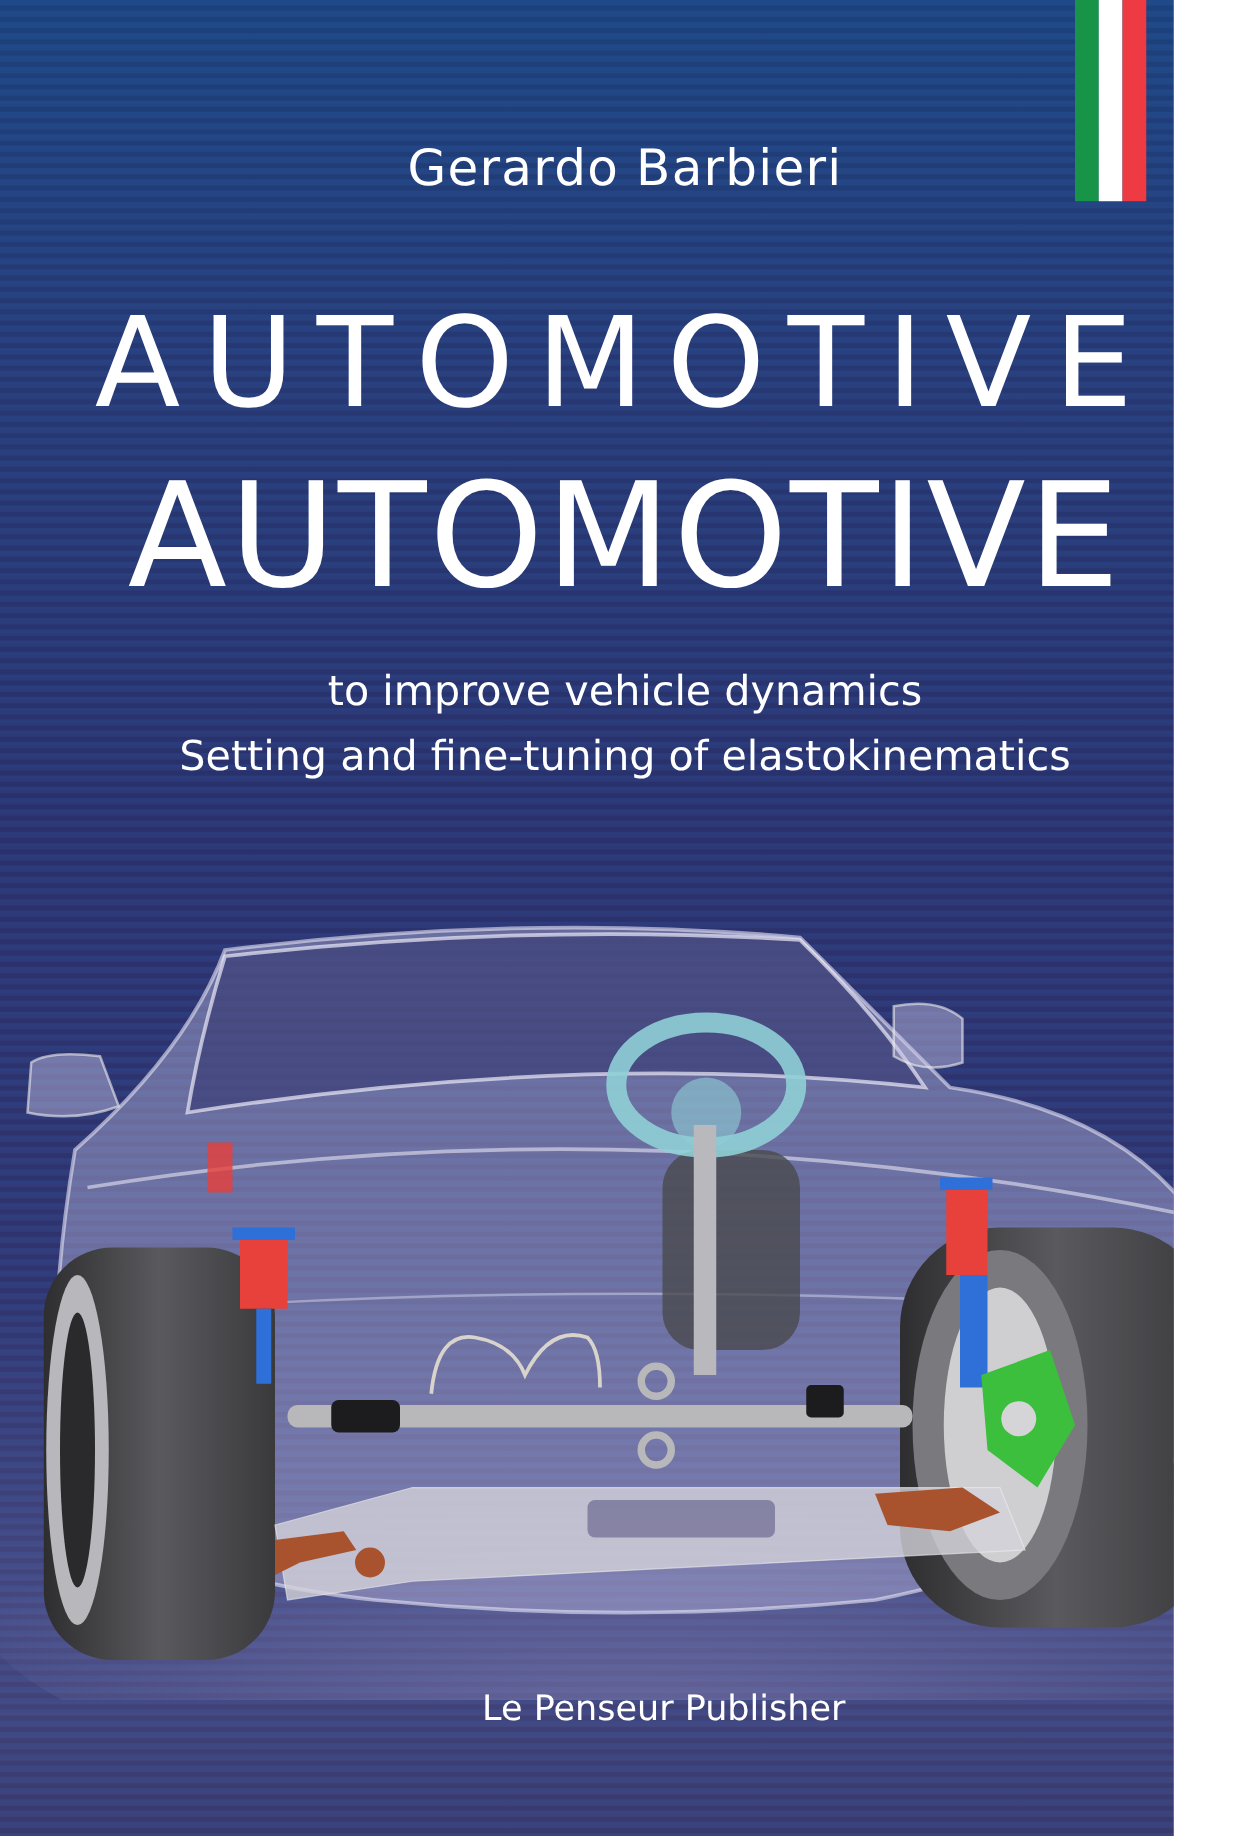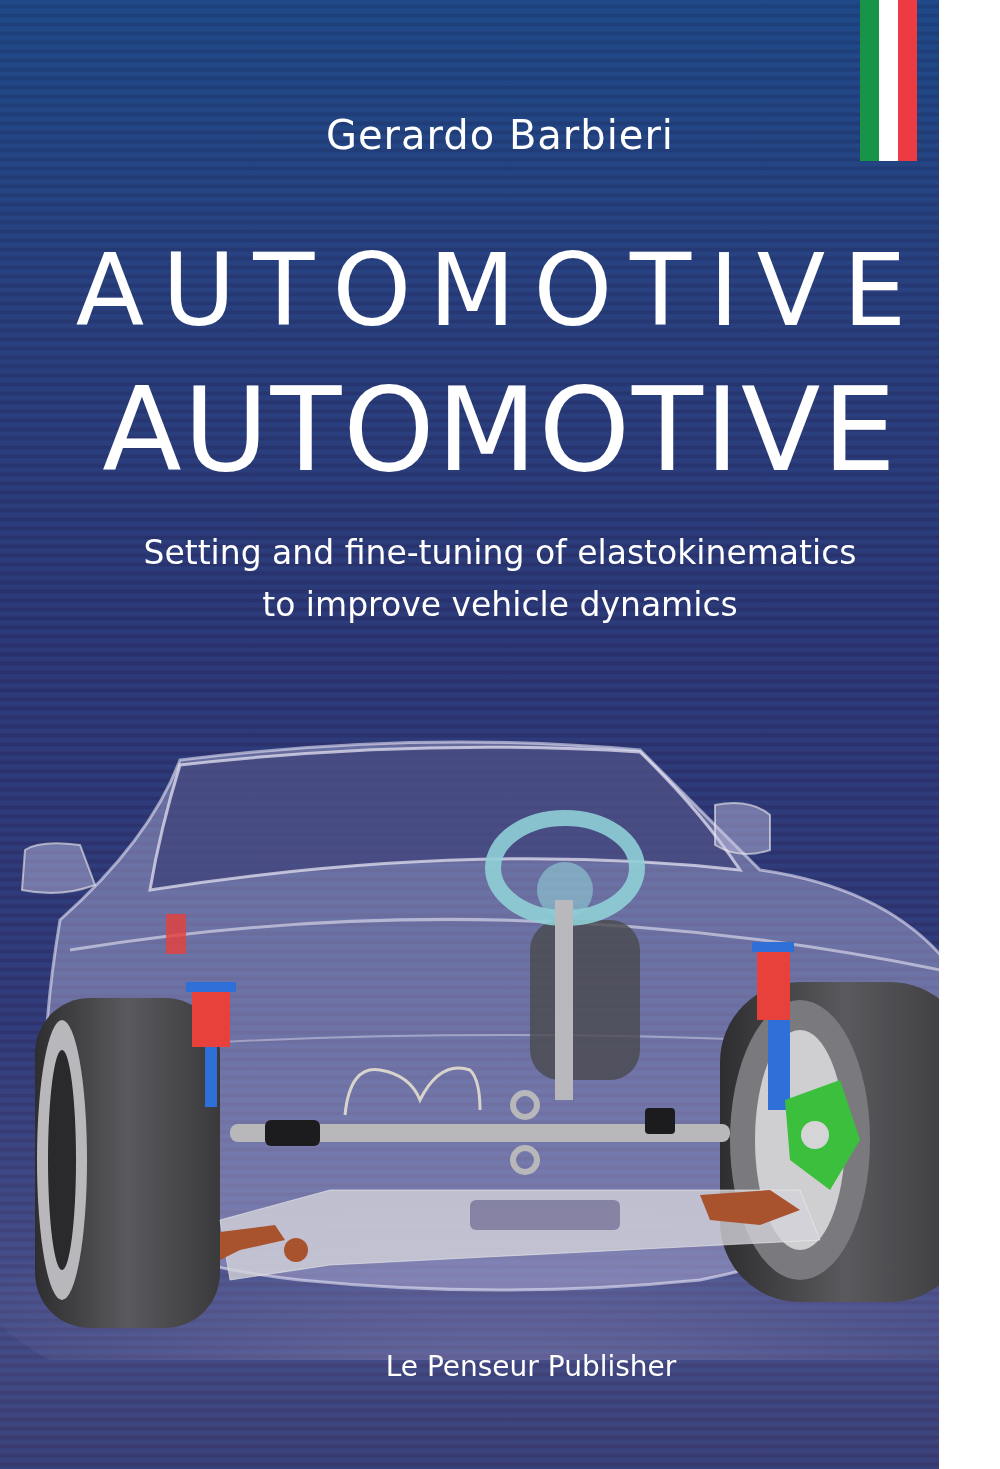--- a/index.html
+++ b/index.html
@@ -42,22 +42,22 @@
     <span style="background:#ffffff"></span>
     <span style="background:#ee3a43"></span>
   </div>
 
   <div class="author">Gerardo Barbieri</div>
 
   <div class="title1">AUTOMOTIVE</div>
   <div class="title2">AUTOMOTIVE</div>
 
   <div class="subtitle">
+    <div>to improve vehicle dynamics</div>
     <div>Setting and fine-tuning of elastokinematics</div>
-    <div>to improve vehicle dynamics</div>
   </div>
 
   <svg class="car" viewBox="0 0 1000 640" xmlns="http://www.w3.org/2000/svg">
     <defs>
       <radialGradient id="glow" cx="50%" cy="85%" r="60%">
         <stop offset="0%" stop-color="#8a86b8" stop-opacity="0.55"></stop>
         <stop offset="100%" stop-color="#8a86b8" stop-opacity="0"></stop>
       </radialGradient>
       <linearGradient id="tireG" x1="0" y1="0" x2="1" y2="0">
         <stop offset="0%" stop-color="#2e2e30"></stop>

